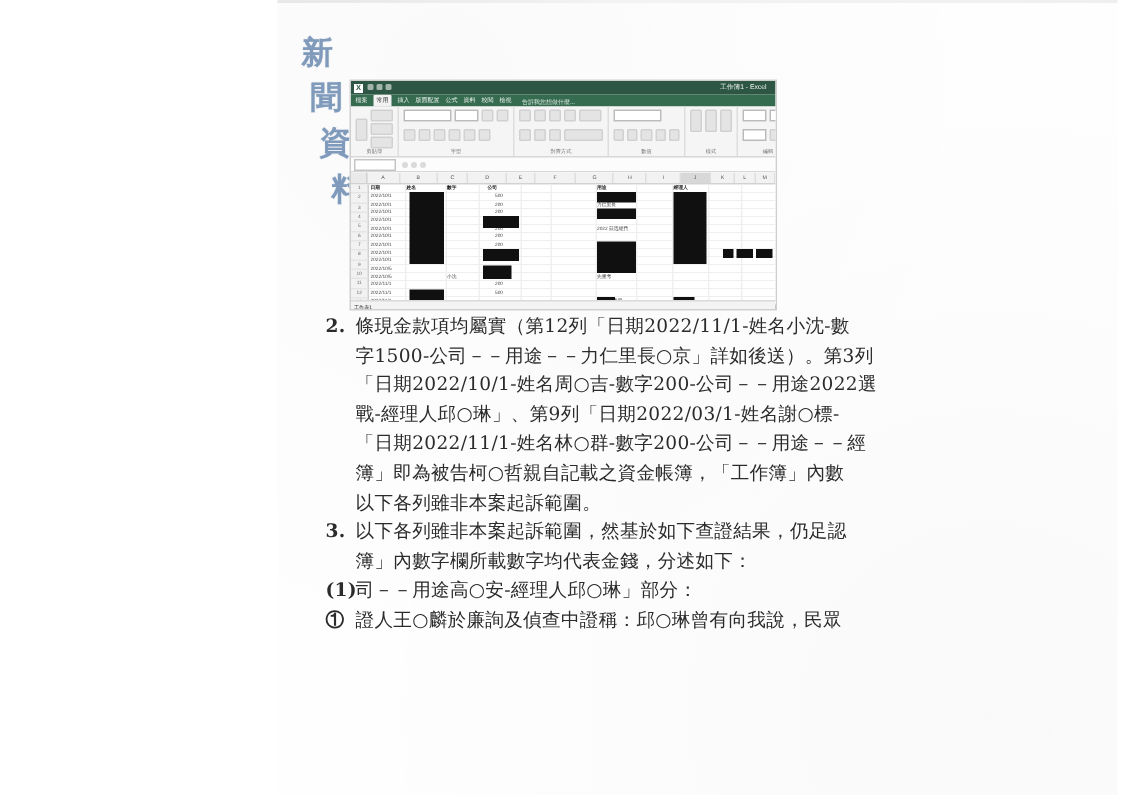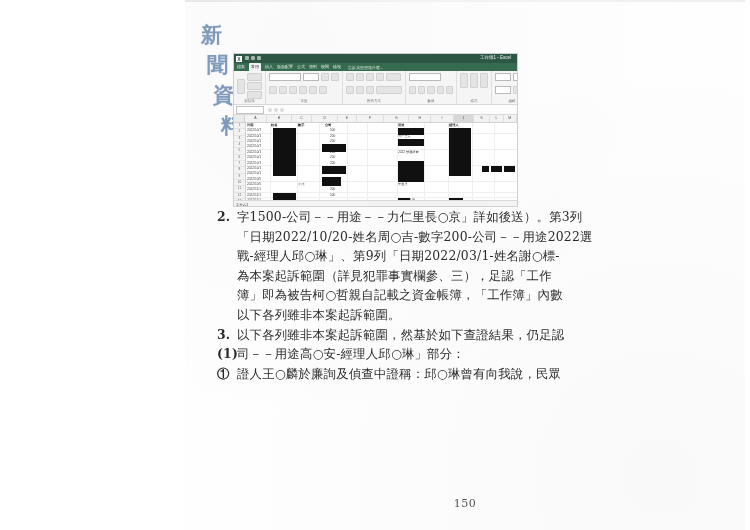--- a/index.html
+++ b/index.html
@@ -589,46 +589,47 @@
         <span>工作表1</span>
       </div>
     </div>
   </div>
 
   <div id="body-text">
 
     <div class="para">
       <span class="marker">2.</span>
       <span class="ptext">
+        <span class="ln">條現金款項均屬實（第12列「日期2022/11/1-姓名小沈-數</span>
         <span class="ln">字1500-公司－－用途－－力仁里長○京」詳如後送）。第3列</span>
-        <span class="ln">「日期2022/10/20-姓名周○吉-數字200-公司－－用途2022選</span>
+        <span class="ln">「日期2022/10/1-姓名周○吉-數字200-公司－－用途2022選</span>
         <span class="ln">戰-經理人邱○琳」、第9列「日期2022/03/1-姓名謝○標-</span>
-        <span class="ln">為本案起訴範圍（詳見犯罪事實欄參、三），足認「工作</span>
+        <span class="ln">「日期2022/11/1-姓名林○群-數字200-公司－－用途－－經</span>
         <span class="ln">簿」即為被告柯○哲親自記載之資金帳簿，「工作簿」內數</span>
         <span class="ln">以下各列雖非本案起訴範圍。</span>
       </span>
     </div>
 
     <div class="para">
       <span class="marker">3.</span>
       <span class="ptext">
         <span class="ln">以下各列雖非本案起訴範圍，然基於如下查證結果，仍足認</span>
+        <span class="ln">簿」內數字欄所載數字均代表金錢，分述如下：</span>
       </span>
     </div>
 
     <div class="para">
       <span class="marker">(1)</span>
       <span class="ptext">
         <span class="ln">司－－用途高○安-經理人邱○琳」部分：</span>
       </span>
     </div>
 
     <div class="para">
       <span class="marker">①</span>
       <span class="ptext">
         <span class="ln">證人王○麟於廉詢及偵查中證稱：邱○琳曾有向我說，民眾</span>
 
       </span>
     </div>
   </div>
 
-  <div id="page-number">150</div>
 </div>
 
 </body></html>

